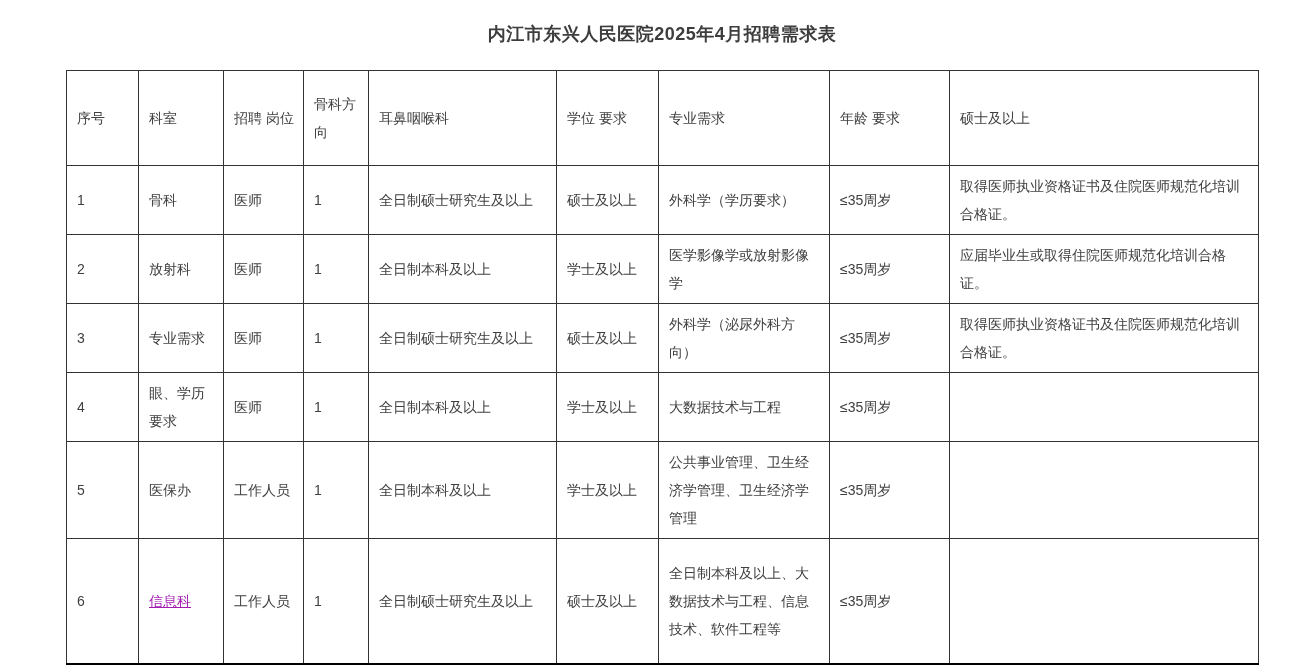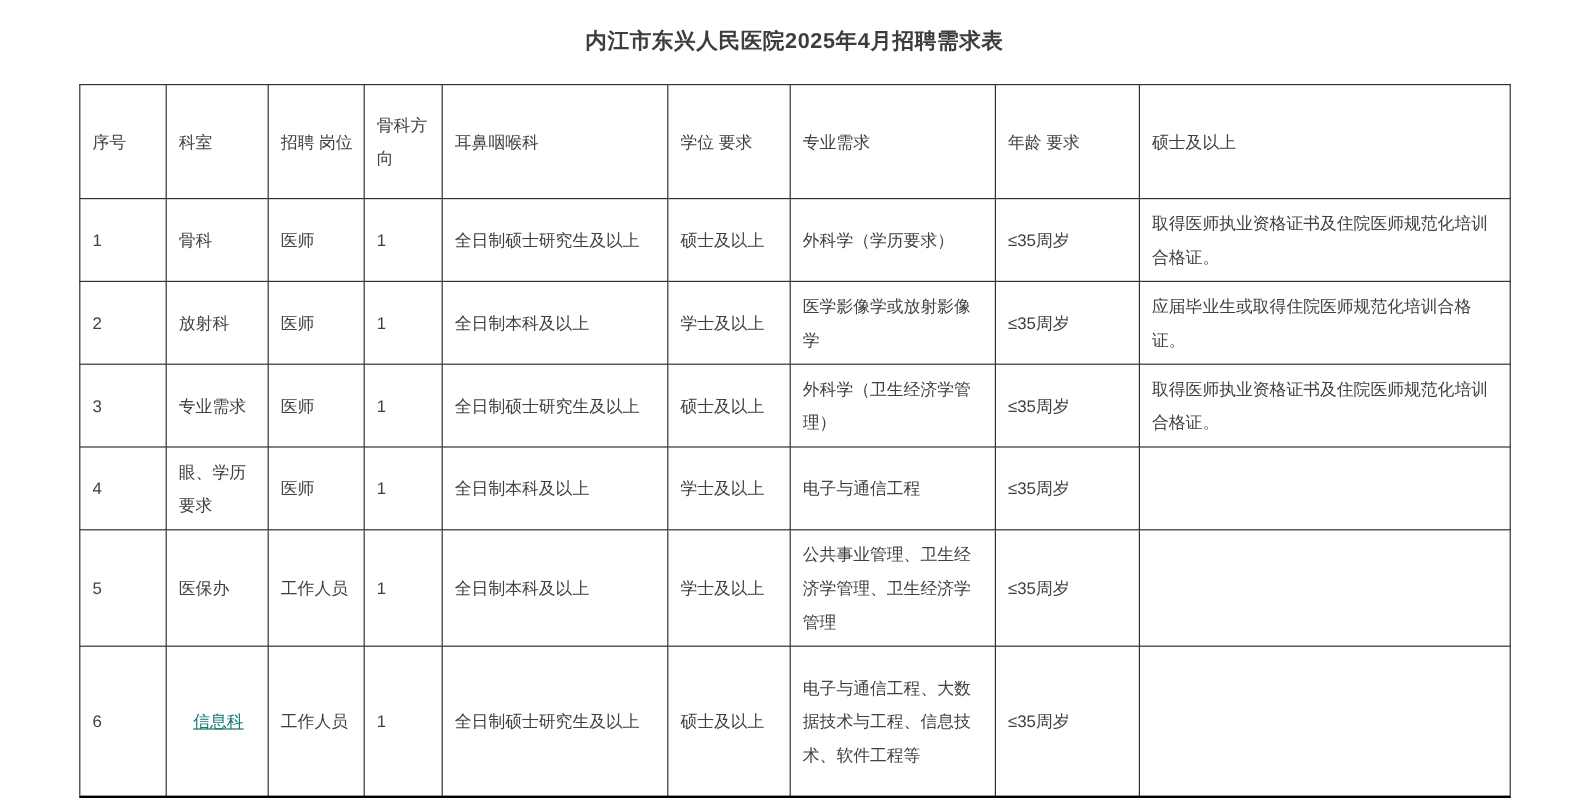--- a/index.html
+++ b/index.html
@@ -41,24 +41,23 @@
     line-height: 2;
     word-break: normal;
     line-break: strict;
     overflow-wrap: break-word;
   }
   tr.h95  { height: 95px; }
   tr.h67  { height: 67px; }
   tr.h68  { height: 68px; }
   tr.h125 { height: 125px; }
   .dept-link {
-    color: #0f766e;
+    color: #a21caf;
     text-decoration: underline;
     cursor: pointer;
-    margin-left: 12px;
   }
 </style>
 </head>
 <body>
 
 <div class="page-wrap">
 
   <h1 class="page-title">内江市东兴人民医院2025年4月招聘需求表</h1>
 
   <table class="recruit-table">
@@ -109,32 +108,32 @@
         <td>≤35周岁</td>
         <td>应届毕业生或取得住院医师规范化培训合格证。</td>
       </tr>
       <tr class="h67">
         <td>3</td>
         <td>专业需求</td>
         <td>医师</td>
         <td>1</td>
         <td>全日制硕士研究生及以上</td>
         <td>硕士及以上</td>
-        <td>外科学（卫生经济学管理）</td>
+        <td>外科学（泌尿外科方向）</td>
         <td>≤35周岁</td>
         <td>取得医师执业资格证书及住院医师规范化培训合格证。</td>
       </tr>
       <tr class="h68">
         <td>4</td>
         <td>眼、学历要求</td>
         <td>医师</td>
         <td>1</td>
         <td>全日制本科及以上</td>
         <td>学士及以上</td>
-        <td>电子与通信工程</td>
+        <td>大数据技术与工程</td>
         <td>≤35周岁</td>
         <td></td>
       </tr>
       <tr class="h95">
         <td>5</td>
         <td>医保办</td>
         <td>工作人员</td>
         <td>1</td>
         <td>全日制本科及以上</td>
         <td>学士及以上</td>
@@ -144,20 +143,20 @@
       </tr>
       <tr class="h125">
         <td>6</td>
         <td>
           <a class="dept-link">信息科</a>
         </td>
         <td>工作人员</td>
         <td>1</td>
         <td>全日制硕士研究生及以上</td>
         <td>硕士及以上</td>
-        <td>电子与通信工程、大数据技术与工程、信息技术、软件工程等</td>
+        <td>全日制本科及以上、大数据技术与工程、信息技术、软件工程等</td>
         <td>≤35周岁</td>
         <td></td>
       </tr>
     </tbody>
   </table>
 
 </div>
 
 </body></html>

